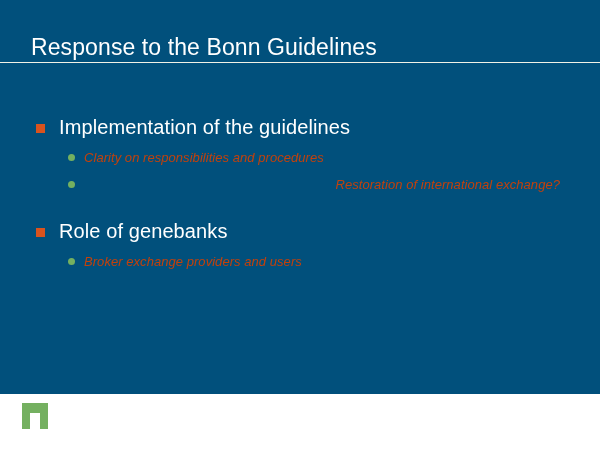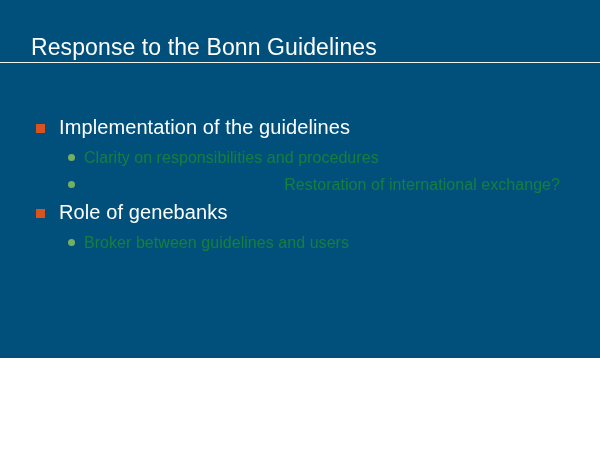--- a/index.html
+++ b/index.html
@@ -11,21 +11,21 @@
     height: 450px;
     overflow: hidden;
     background: #ffffff;
     font-family: "Liberation Sans", sans-serif;
     -webkit-font-smoothing: antialiased;
   }
 
   .slide {
     position: relative;
     width: 600px;
-    height: 358px;
+    height: 450px;
     background: #ffffff;
     overflow: hidden;
   }
 
   
   .slide-body {
     position: absolute;
     left: 0;
     top: 0;
     width: 600px;
@@ -60,20 +60,21 @@
     position: absolute;
     left: 0;
     top: 112px;
     width: 600px;
   }
 
   .group {
     position: relative;
   }
   .group + .group {
+    margin-top: 19px;
   }
 
   
   .lvl1 {
     position: relative;
     padding-left: 59px;
     min-height: 30px;
   }
   .lvl1-text {
     font-size: 20px;
@@ -97,24 +98,25 @@
   .lvl2 {
     position: relative;
     padding-left: 84px;
     padding-right: 40px;
   }
   .lvl2 + .lvl2 {
     margin-top: 2px;
     text-align: right;
   }
   .lvl2-text {
-    font-size: 16px;
+    font-size: 13px;
     line-height: 25px;
-    color: #15803d;
+    color: #c2410c;
     letter-spacing: 0.05px;
+    font-style: italic;
   }
   .dot-marker {
     position: absolute;
     left: 68px;
     top: 9px;
     width: 7px;
     height: 7px;
     border-radius: 50%;
     background: #74b060;
   }
@@ -178,21 +180,21 @@
     </div>
 
     <div class="group">
       <div class="lvl1">
         <span class="sq-marker"></span>
         <span class="lvl1-text">Role of genebanks</span>
       </div>
       <div class="lvl2-list">
         <div class="lvl2">
           <span class="dot-marker"></span>
-          <span class="lvl2-text">Broker between guidelines and users</span>
+          <span class="lvl2-text">Broker exchange providers and users</span>
         </div>
       </div>
     </div>
 
   </div>
 
   <div class="footer"></div>
 
   <div class="logo-mark">
     <span class="logo-notch"></span>

